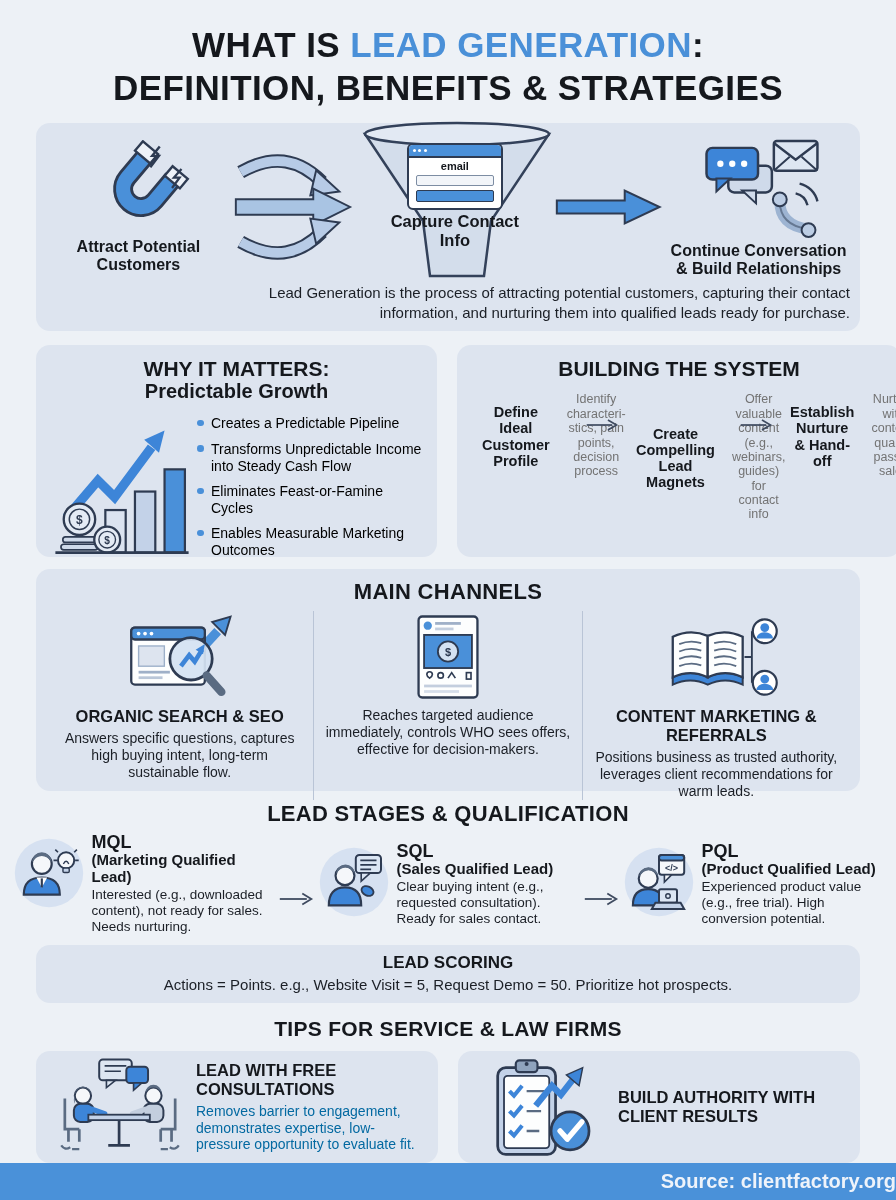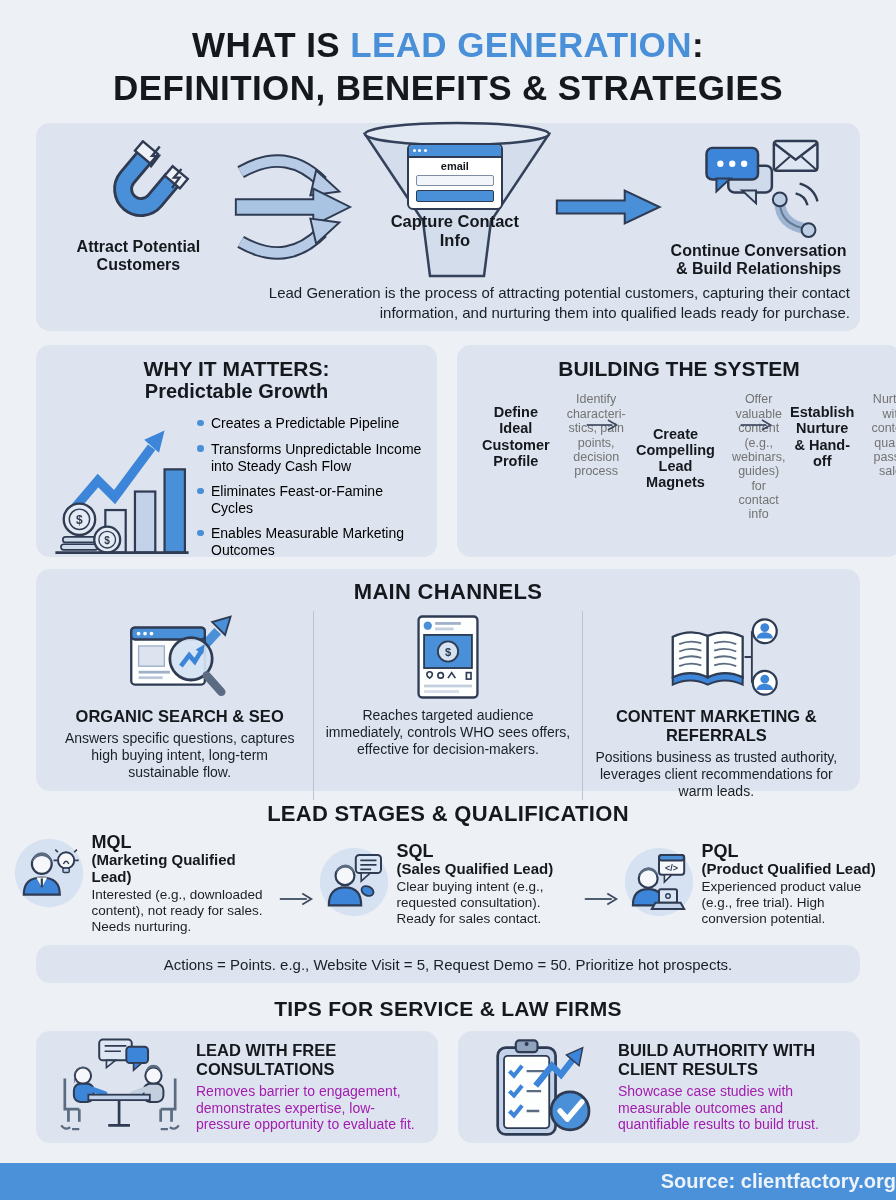--- a/index.html
+++ b/index.html
@@ -100,21 +100,21 @@
   .scoring-title { font-weight:bold; font-size:17px; }
   .scoring-text { font-size:15px; margin-top:3px; color:#1b1f26; }
 
   
   .tips-title { text-align:center; font-weight:bold; font-size:21px; margin-top:14px; letter-spacing:.3px; }
   .tips-row { display:flex; gap:20px; margin:10px 36px 0; }
   .tip-card { flex:1; padding:10px 14px; height:112px; display:flex; align-items:center; }
   .tip-icon { flex:0 0 140px; }
   .tip-text { margin-left:6px; }
   .tip-title { font-weight:bold; font-size:16.5px; line-height:1.15; }
-  .tip-desc { font-size:14px; line-height:1.2; margin-top:4px; color:#a21caf; }
+  .tip-desc { font-size:14px; line-height:1.2; margin-top:4px; color:#0369a1; }
 
   
   .footer {
     margin-top:auto; height:37px; background:#4a91d9;
     display:flex; align-items:center; justify-content:flex-end;
     color:#eef3fa; font-size:20px;font-weight:bold;
   }
 </style>
 </head>
 <body>
@@ -444,20 +444,21 @@
         <div class="stage-text">
           <div class="stage-abbr">PQL</div>
           <div class="stage-full">(Product Qualified Lead)</div>
           <div class="stage-desc">Experienced product value (e.g., free trial). High conversion potential.</div>
         </div>
       </div>
     </div>
   </div>
 
   <div class="card scoring">
+    <div class="scoring-title">LEAD SCORING</div>
     <div class="scoring-text">Actions = Points. e.g., Website Visit = 5, Request Demo = 50. Prioritize hot prospects.</div>
   </div>
 
   <div class="tips-title">TIPS FOR SERVICE &amp; LAW FIRMS</div>
   <div class="tips-row">
     <div class="card tip-card">
       <svg class="tip-icon" width="140" height="104" viewBox="0 0 150 115">
         <rect x="52" y="5" width="36" height="23" rx="4" fill="#dde6f2" stroke="#2e3b52" stroke-width="2.2"></rect>
         <path d="M58 12 h24 M58 18 h18" stroke="#2e3b52" stroke-width="1.8"></path>
         <polygon points="60,28 60,36 70,28" fill="#dde6f2" stroke="#2e3b52" stroke-width="1.8"></polygon>
@@ -500,21 +501,20 @@
           <path d="M29 84 l5 5 9 -11"></path>
         </g>
         <path d="M48 40 h20 M48 62 h16 M48 84 h14" stroke="#5a6b82" stroke-width="2.6"></path>
         <path d="M58 56 L76 34 L86 44 L100 26" fill="none" stroke="#3d85d8" stroke-width="7"></path>
         <polygon points="110,14 106,34 92,22" fill="#3d85d8" stroke="#2e3b52" stroke-width="1.6"></polygon>
         <circle cx="96" cy="84" r="21" fill="#4a90d9" stroke="#2e3b52" stroke-width="3"></circle>
         <path d="M85 84 l8 9 16 -19" fill="none" stroke="#ffffff" stroke-width="6" stroke-linecap="round" stroke-linejoin="round"></path>
       </svg>
       <div class="tip-text">
         <div class="tip-title">BUILD AUTHORITY WITH CLIENT RESULTS</div>
-        <div class="tip-desc">Showcase case studies with measurable outcomes and quantifiable results to build trust.</div>
       </div>
     </div>
   </div>
 
   <div class="footer">
     <span>Source: clientfactory.org</span>
   </div>
 
 </div>
 

